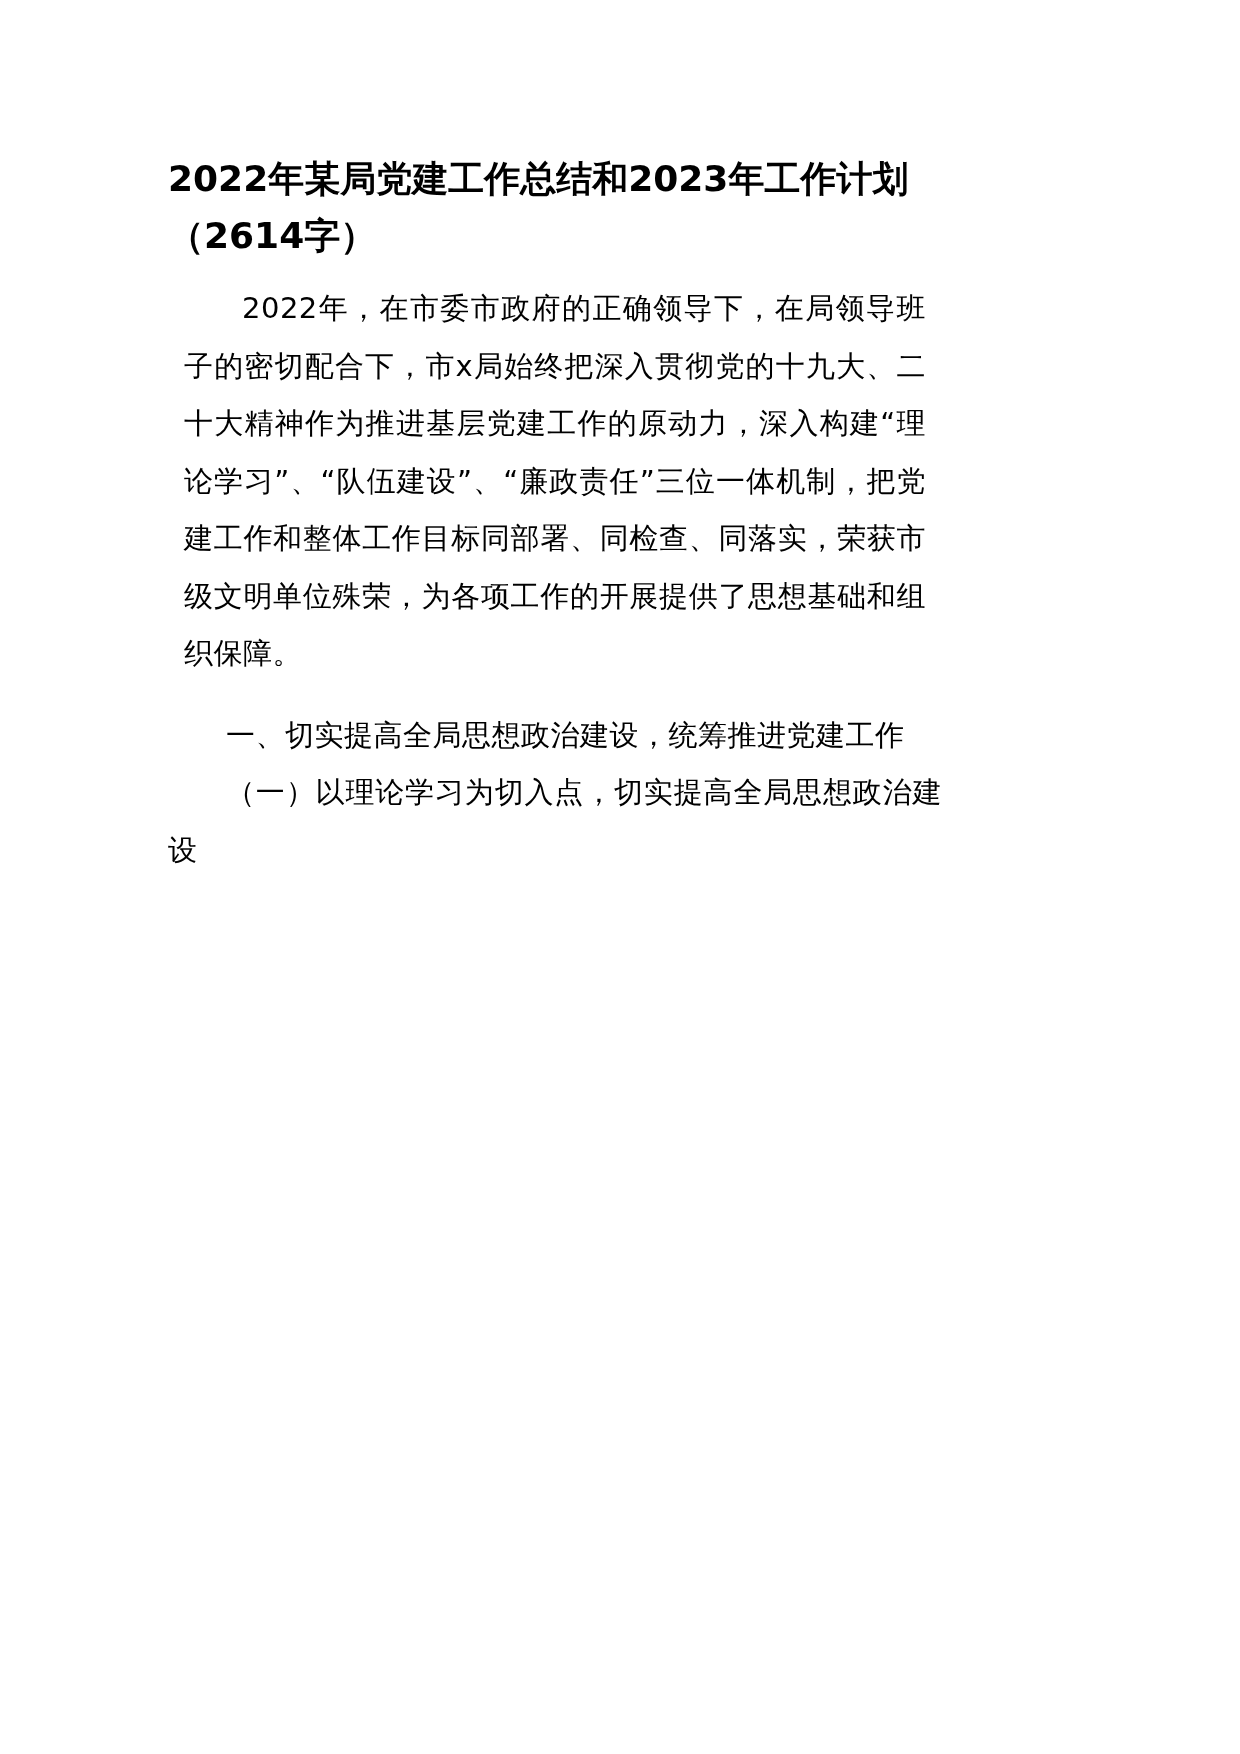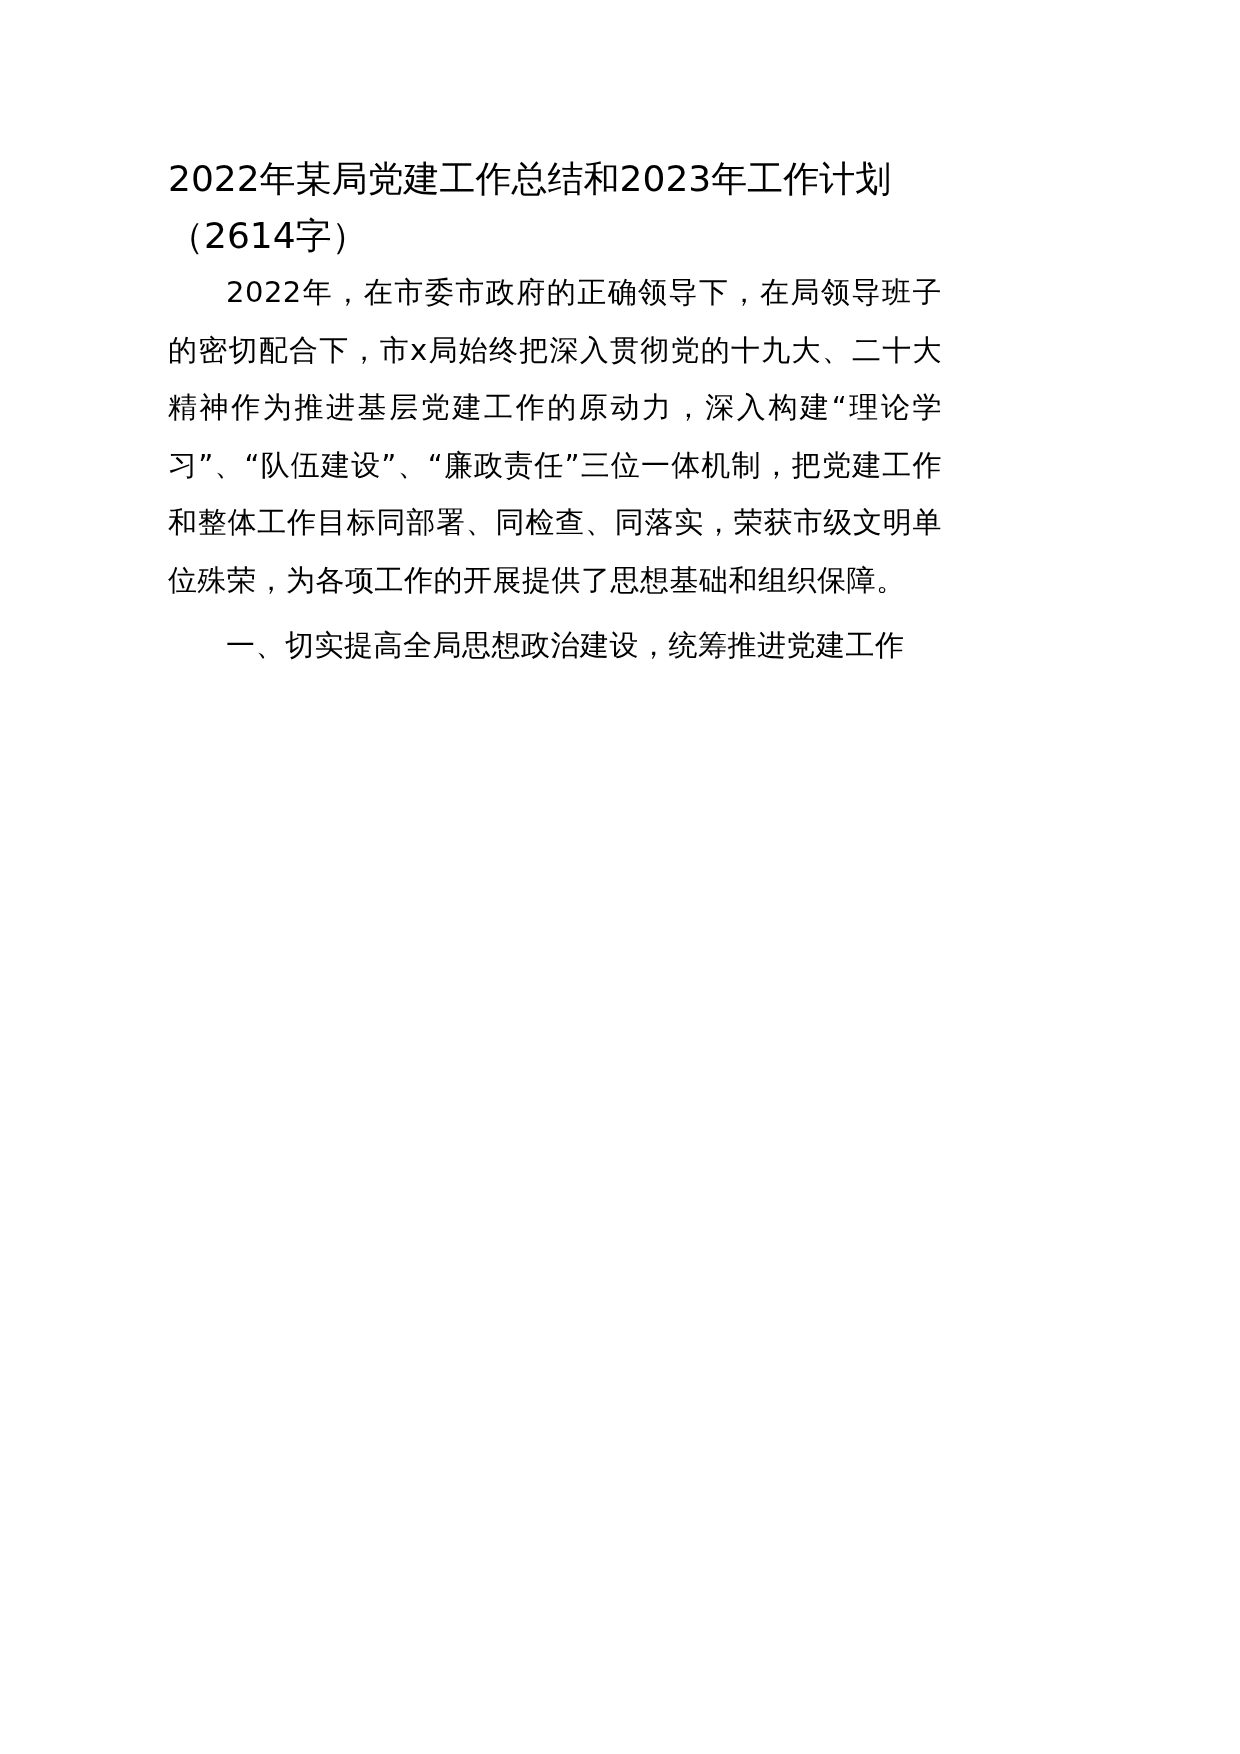--- a/index.html
+++ b/index.html
@@ -18,27 +18,27 @@
     .page {
       position: absolute;
       left: 168px;
       top: 150px;
       width: 774px;
     }
     .title {
       font-size: 36px;
       line-height: 57px;
       margin: 0;
-      font-weight: normal;
+      font-weight: bold;
       letter-spacing: 0px;
     }
     .para {
       font-size: 29px;
       line-height: 57.5px;
-      margin: 0;
+      margin: 16px;
       text-align: justify;
       text-indent: 2em;
       letter-spacing: 0.5px;
     }
     .heading1 {
       font-size: 29px;
       line-height: 57.5px;
       margin: 0;
       text-indent: 2em;
       letter-spacing: 0.5px;
@@ -58,14 +58,15 @@
 
 <div class="page">
   <h1 class="title">2022年某局党建工作总结和2023年工作计划（2614字）</h1>
 
   <p class="para">2022年，在市委市政府的正确领导下，在局领导班子的密切配合下，市x局始终把深入贯彻党的十九大、二十大精神作为推进基层党建工作的原动力，深入构建“理论学习”、“队伍建设”、“廉政责任”三位一体机制，把党建工作和整体工作目标同部署、同检查、同落实，荣获市级文明单位殊荣，为各项工作的开展提供了思想基础和组织保障。</p>
 
   <div class="line-gap"></div>
 
   <p class="heading1">一、切实提高全局思想政治建设，统筹推进党建工作</p>
 
+  <p class="heading2">（一）以理论学习为切入点，切实提高全局思想政治建设</p>
 
 </div>
 
 </body></html>

